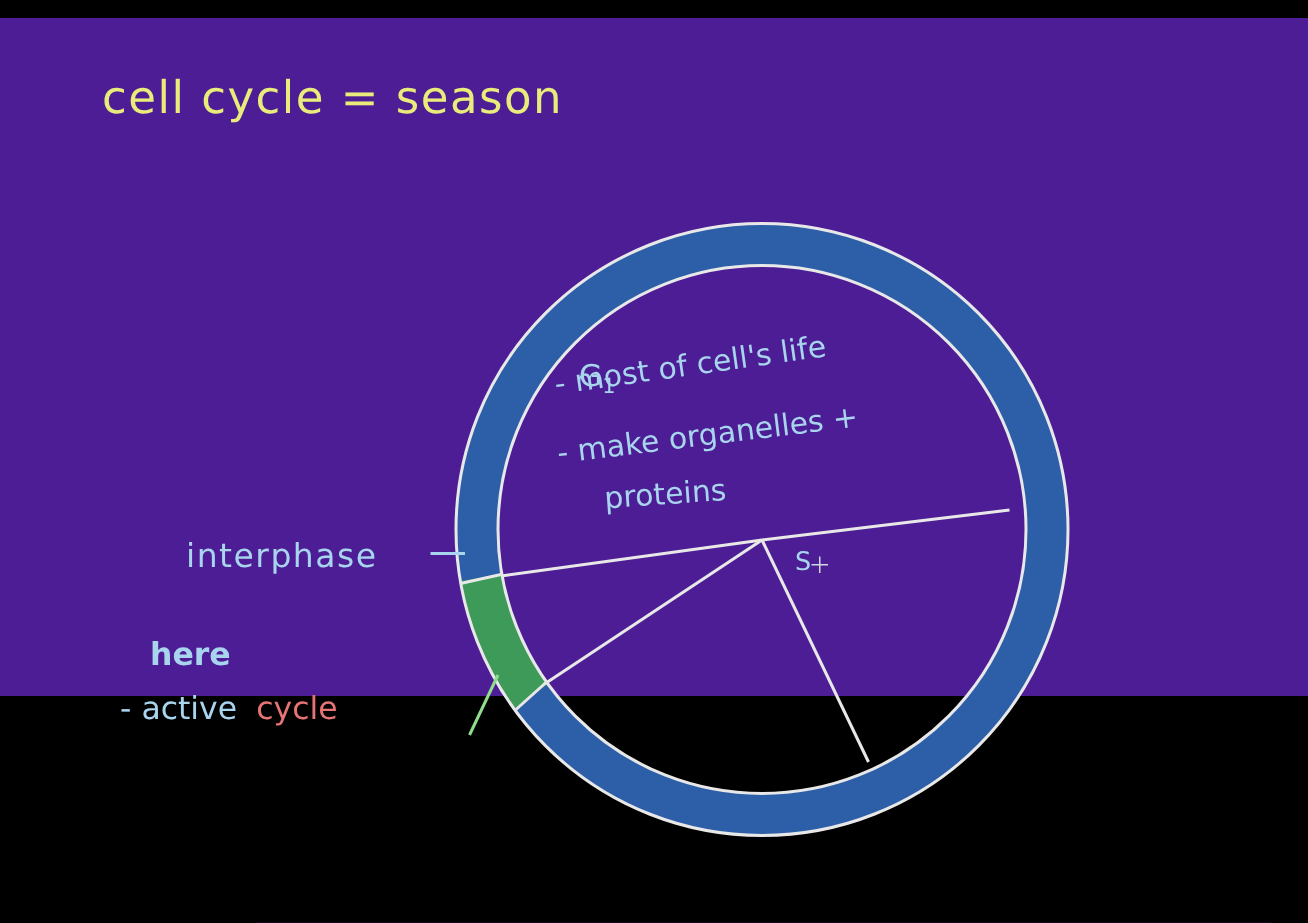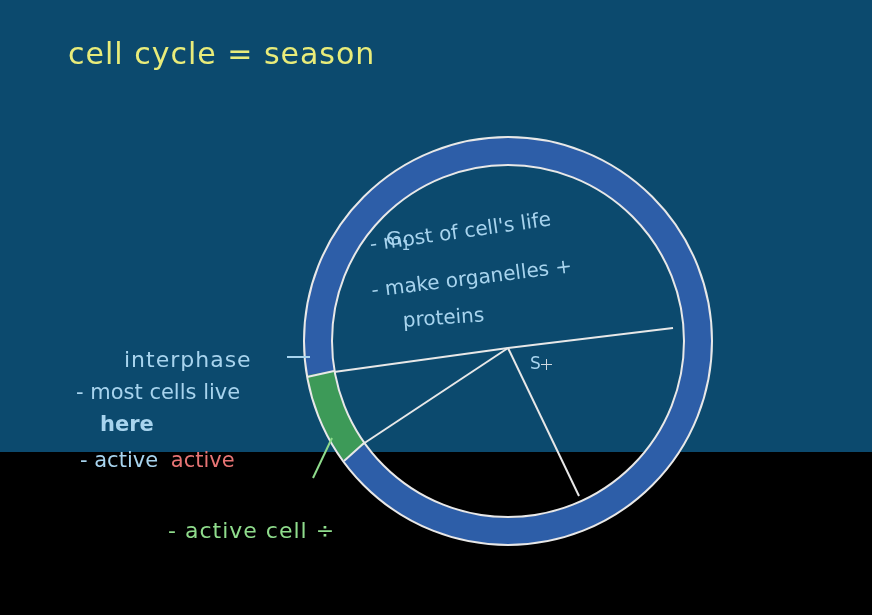--- a/index.html
+++ b/index.html
@@ -1,17 +1,17 @@
 <!DOCTYPE html>
 <html><head>
 <meta charset="utf-8">
 <style>
   html, body { margin: 0; padding: 0; background: #000; }
   body { width: 872px; height: 615px; overflow: hidden; position: relative; font-family: "DejaVu Sans", sans-serif; }
-  #stage { position: absolute; left: 0; top: 0; width: 872px; height: 452px; background: #0c4a6e; }
+  #stage { position: absolute; left: 0; top: 12px; width: 872px; height: 452px; background: #4c1d95; }
   svg { position: absolute; left: 0; top: 0; }
 </style>
 </head>
 <body>
 
 <div id="stage">
   <svg width="872" height="615" viewBox="0 0 872 615">
 
     <g>
       <circle cx="508" cy="341" r="190" fill="none" stroke="#2d5ea8" stroke-width="27"></circle>
@@ -45,21 +45,19 @@
   <div style="position:absolute; left:402px; top:308px; color:#a8d4ee; font-size:20px; transform:rotate(-4deg); transform-origin:left top; white-space:nowrap;">proteins</div>
 
   <div style="position:absolute; left:530px; top:353px; color:#a8d4ee; font-size:17px;">S</div>
 
   <div style="position:absolute; left:541px; top:359px; width:11px; height:11px;">
     <div style="position:absolute; left:5px; top:0; width:1px; height:11px; background:#cfd8e0;"></div>
     <div style="position:absolute; left:0; top:5px; width:11px; height:1px; background:#cfd8e0;"></div>
   </div>
 
   <div style="position:absolute; left:124px; top:347px; color:#a8d4ee; font-size:22px; letter-spacing:1px;">interphase</div>
-  <div style="position:absolute; left:76px; top:380px; color:#a8d4ee; font-size:21px; white-space:nowrap;">- most cells live</div>
   <div style="position:absolute; left:100px; top:412px; color:#a8d4ee; font-size:21px;font-weight:bold;">here</div>
   <div style="position:absolute; left:80px; top:448px; font-size:21px; white-space:nowrap;">
     <span style="color:#a8d4ee;">- active</span>
-    <span style="color:#e77474; margin-left:6px;">active</span>
+    <span style="color:#e77474; margin-left:6px;">cycle</span>
   </div>
 
-  <div style="position:absolute; left:168px; top:518px; color:#8fdc8c; font-size:22px; letter-spacing:1px; white-space:nowrap;">- active cell ÷</div>
 </div>
 
 </body></html>

